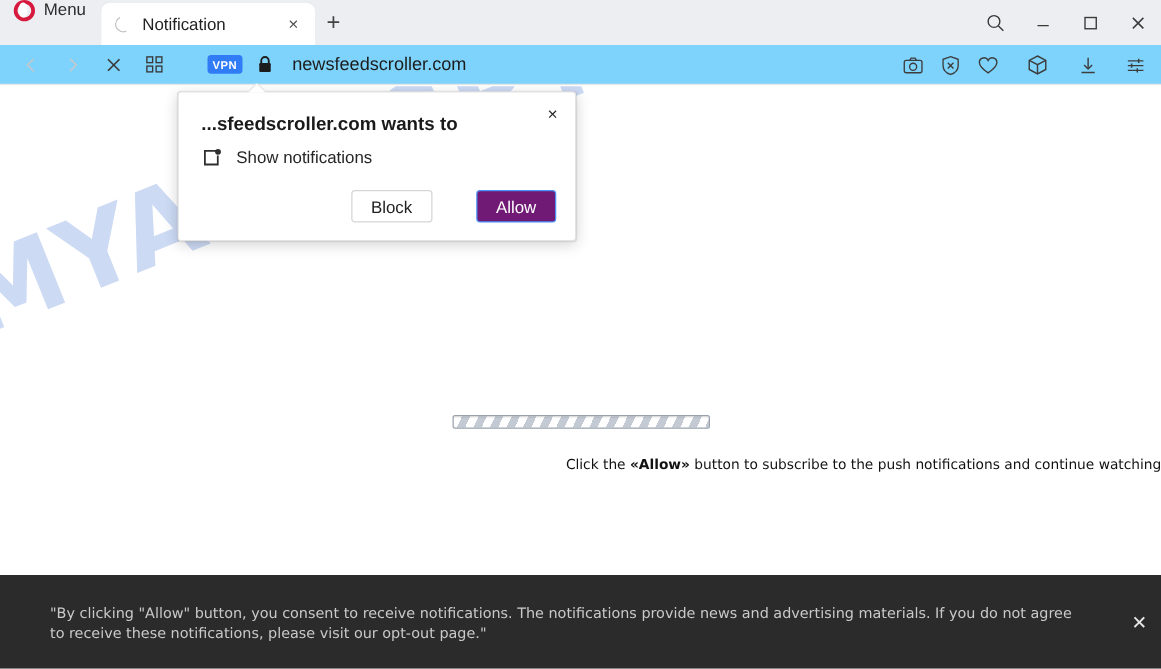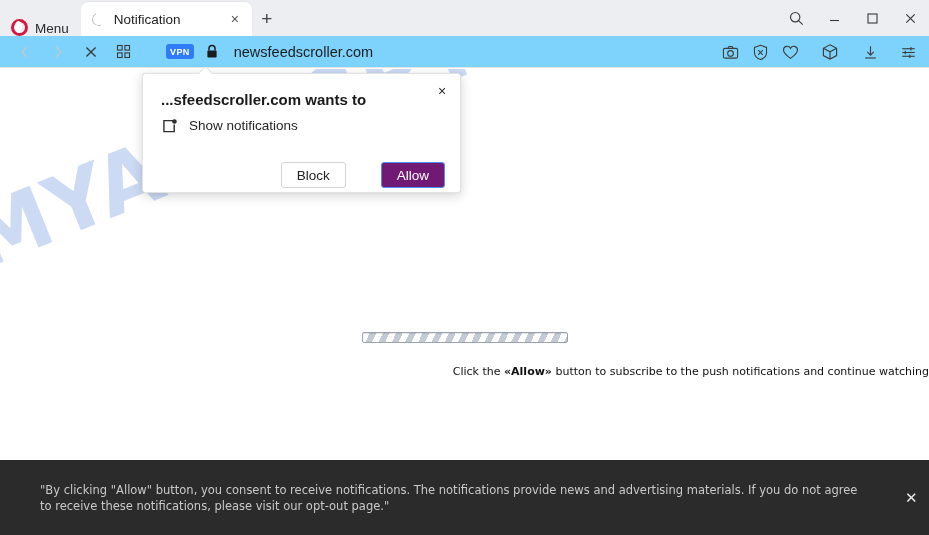--- a/index.html
+++ b/index.html
@@ -10,21 +10,21 @@
     background: #ffffff;
   }
   #app { position: relative; width: 929px; height: 535px; background:#fff; }
 
   
   .tabstrip{
     position:absolute; left:0; top:0; width:929px; height:36px;
     background:#eceef1; display:flex; align-items:flex-end;
   }
   .menu-btn{
-    display:flex; align-items:flex-end; gap:7px;
+    display:flex; align-items:flex-start; gap:7px;
     height:36px; padding:0 12px 0 11px; cursor:default;
   }
   .opera-o{
     width:17px; height:17px; border-radius:50%;
     border:3.5px solid #d6193d; position:relative;
   }
   .opera-o::after{
     content:""; position:absolute; left:1.3px; top:-0.8px;
     width:6.6px; height:11.4px; border-radius:50%;
     background:#fff;
@@ -154,21 +154,21 @@
   .dlg-title{
     position:absolute; left:18px; top:17px;
     font-size:15px; font-weight:bold; color:#1a1a1a;
   }
   .dlg-row{
     position:absolute; left:18px; top:44px;
     display:flex; align-items:flex-start; gap:11px;
   }
   .dlg-row-label{ font-size:13.5px; color:#262626; }
   .dlg-buttons{
-    position:absolute; right:15px; bottom:4px;
+    position:absolute; right:15px; bottom:14px;
     display:flex; gap:9px;
   }
   .btn{
     font-family:"Liberation Sans", sans-serif;
     font-size:13.5px;
     height:26px; padding:0 15px;
     border-radius:3px; cursor:pointer;
   }
   .btn-block{ background:#fff; border:1px solid #d5d5d5; color:#222; }
   .btn-allow{ background:#701a75; border:1px solid #4a90f7; color:#fff;margin-left:26px; }

